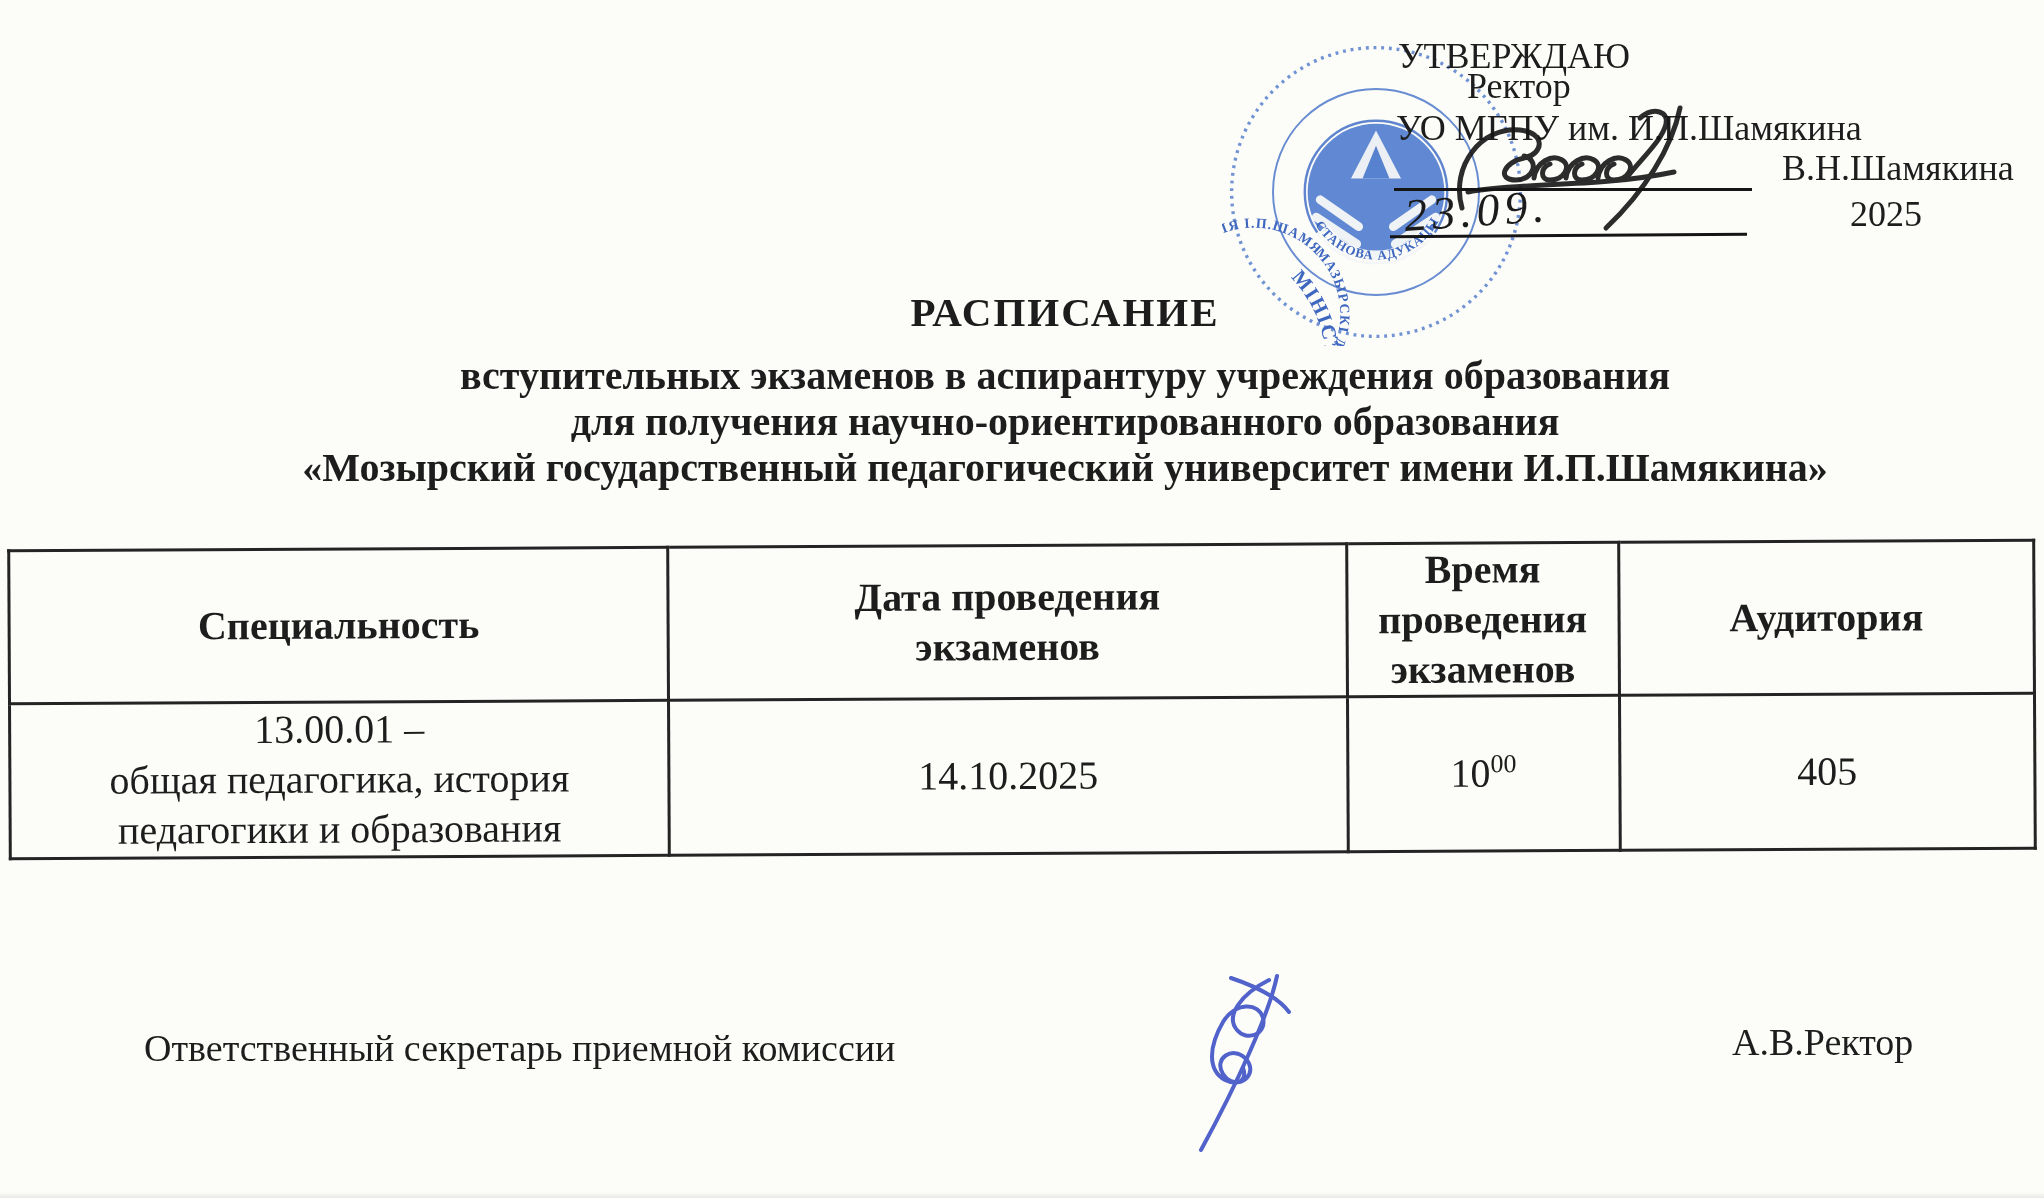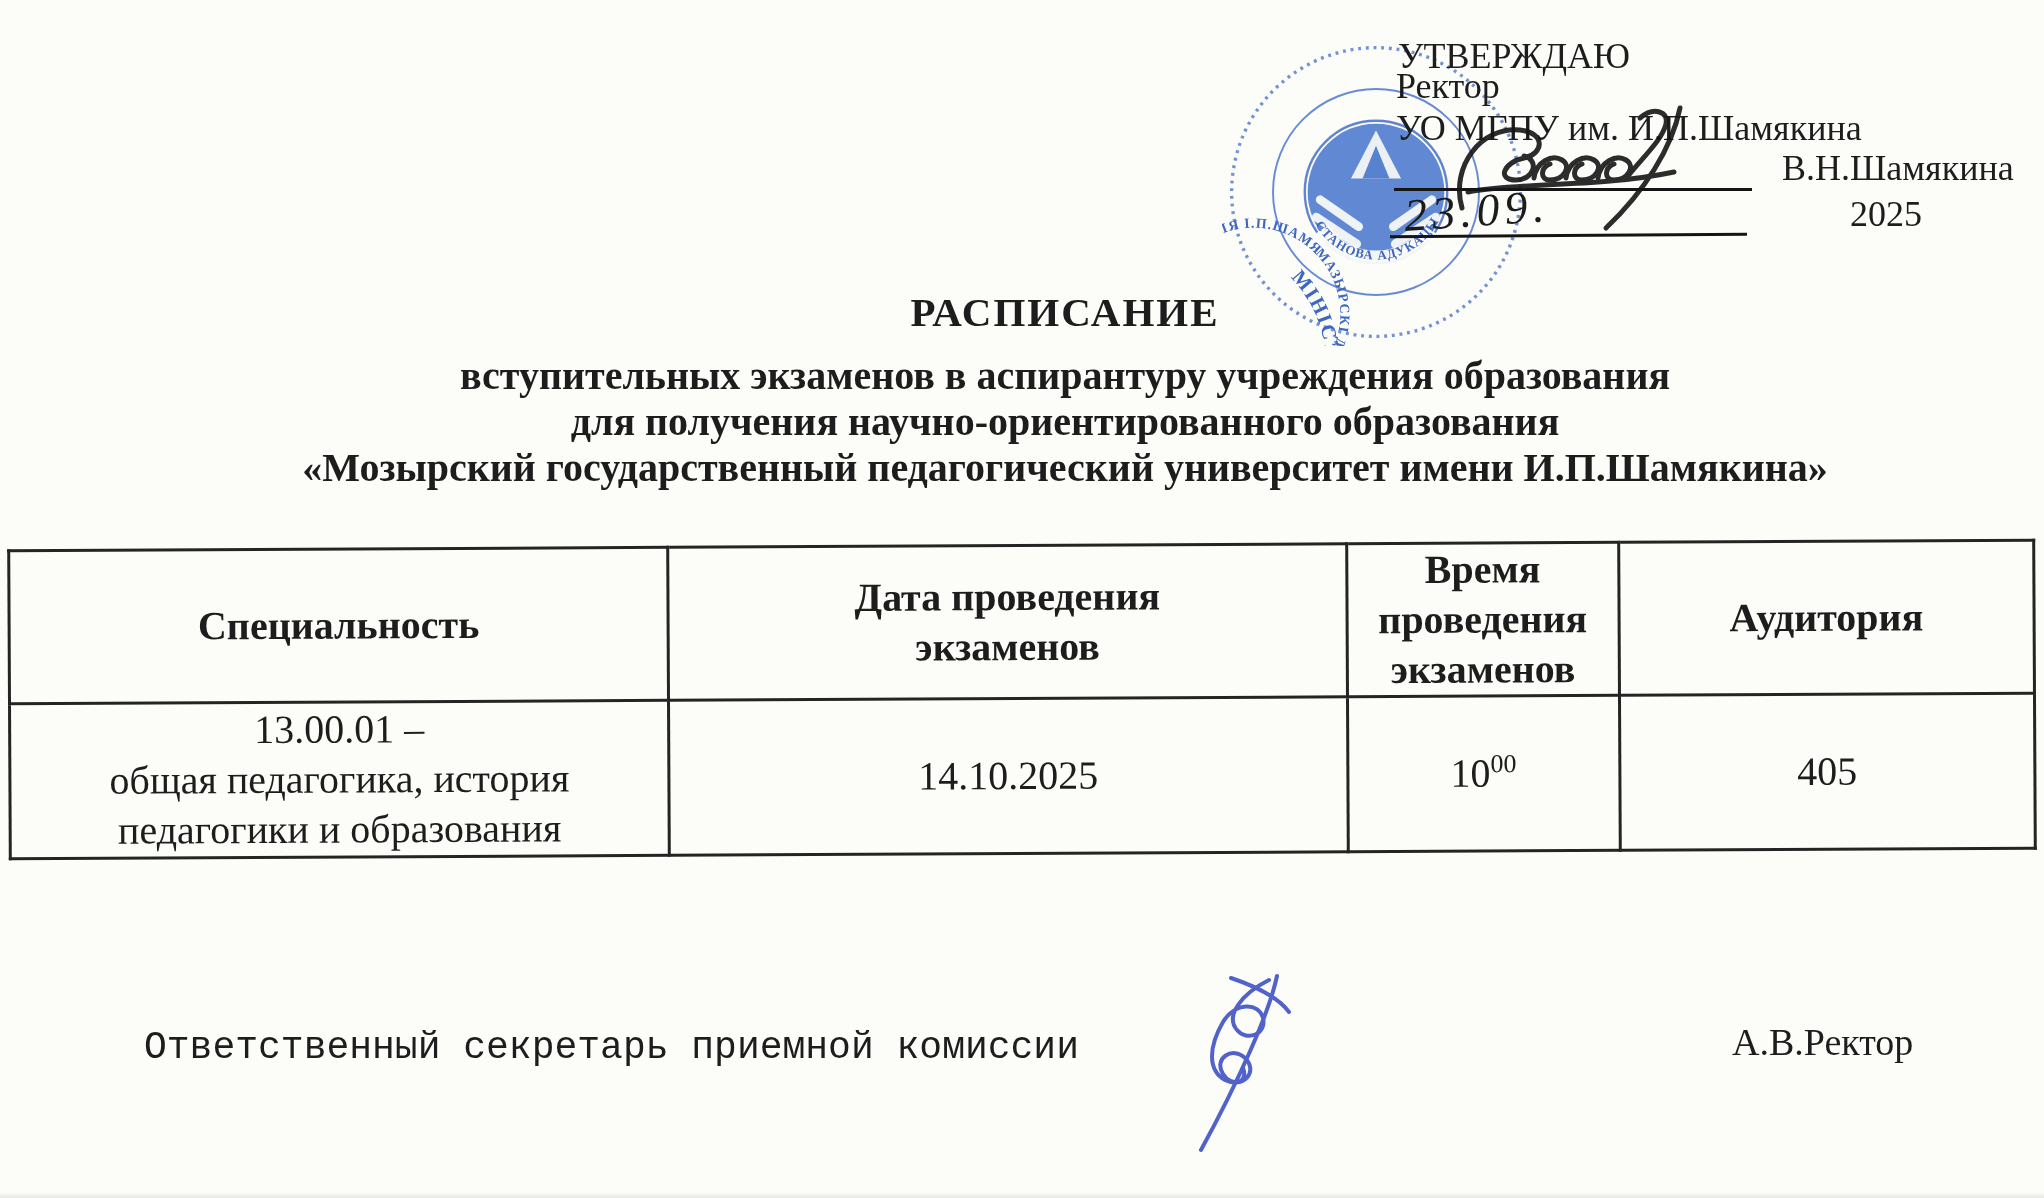--- a/index.html
+++ b/index.html
@@ -14,21 +14,21 @@
     background:#fcfcf9;
   }
   .page::after{ 
     content:"";position:absolute;left:0;right:0;bottom:0;height:6px;
     background:linear-gradient(to bottom,rgba(0,0,0,0),rgba(0,0,0,.08));
   }
 
   
   .appr{position:absolute;font-size:36px;line-height:1;white-space:nowrap;z-index:4;}
   .appr-label{left:1398px;top:18px;margin-top:20px;}
-  .appr-pos{left:1396px;top:68px;}
+  .appr-pos{left:1467px;top:68px;}
   .appr-org{left:1396px;top:110px;}
   .appr-name{left:1782px;top:150px;}
   .appr-year{left:1850px;top:196px;}
   .sig-line{position:absolute;height:0;border-top:3px solid #151515;z-index:3;}
   .sig-line-1{left:1394px;top:188px;width:358px;}
   .sig-line-2{left:1390px;top:234px;width:357px;transform:rotate(-.4deg);}
   .hand-date{
     position:absolute;left:1404px;top:184px;z-index:5;
     font-style:italic;font-size:46px;letter-spacing:5px;color:#1b1b1b;
     transform:rotate(-4deg);white-space:nowrap;
@@ -58,21 +58,21 @@
     font-size:40px;padding:0 10px;
   }
   table.exam th{font-weight:bold;height:150px;white-space:pre-line;line-height:50px;}
   table.exam td{height:152px;line-height:50px;}
   td.pre{white-space:pre-line;}
   sup.tsup{font-size:26px;vertical-align:super;line-height:0;}
 
   
   .note{position:absolute;left:116px;top:888px;font-size:35px;z-index:4;white-space:nowrap;}
   .note sup{font-size:23px;vertical-align:super;line-height:0;border-bottom:2px solid #1d1d1d;padding-bottom:1px;}
-  .foot-role{position:absolute;left:144px;top:1026px;font-size:38px;z-index:4;white-space:nowrap;font-family:Liberation Mono, monospace;}
+  .foot-role{position:absolute;left:144px;top:1026px;font-size:38px;z-index:4;white-space:nowrap;}
   .foot-name{position:absolute;left:1732px;top:1020px;font-size:38px;z-index:4;white-space:nowrap;}
 
   .stamp text{font-family:"Liberation Serif","DejaVu Serif",serif;font-weight:bold;}
 </style>
 </head>
 <body>
 
 <div class="page">
 
   <svg class="stamp" viewBox="0 0 320 320">

